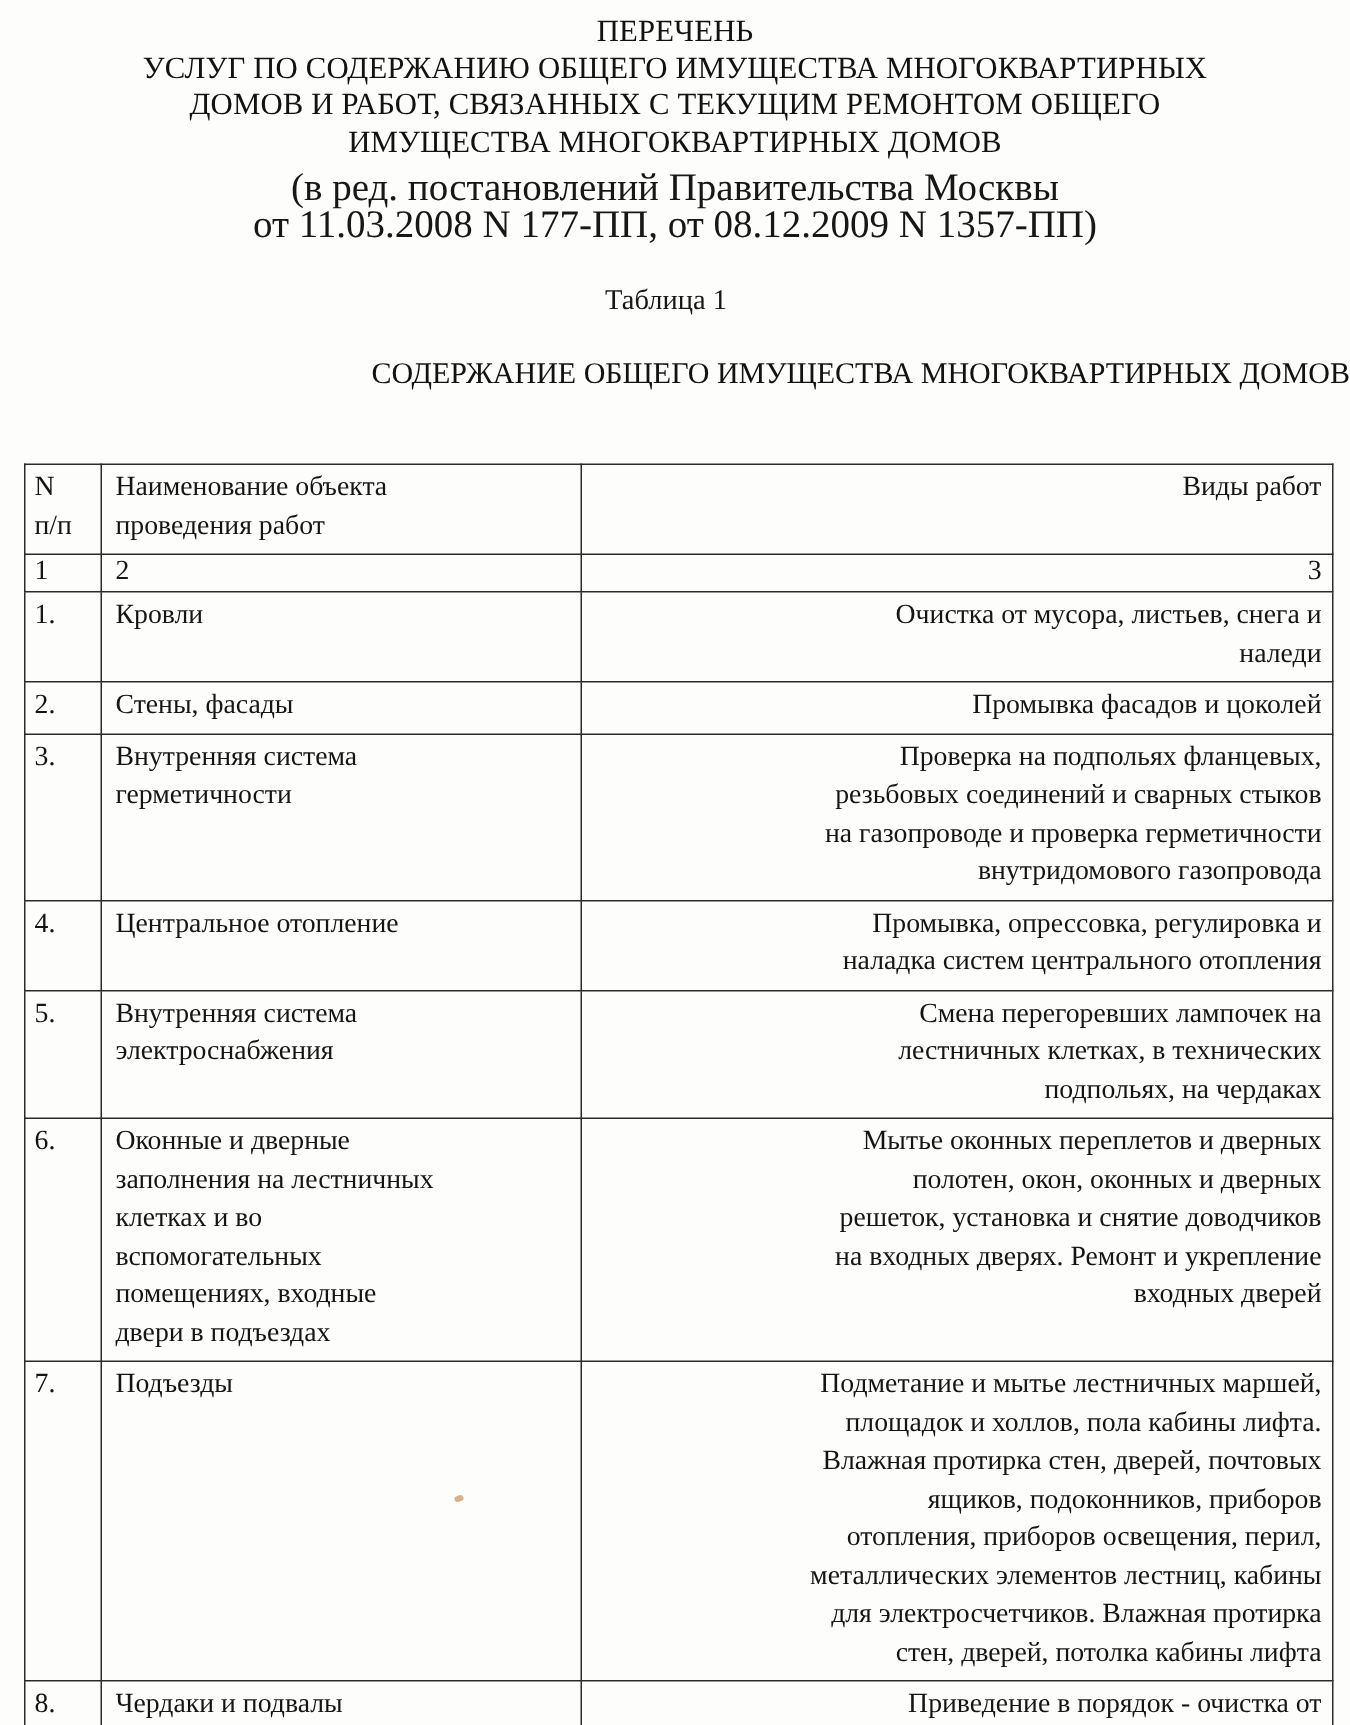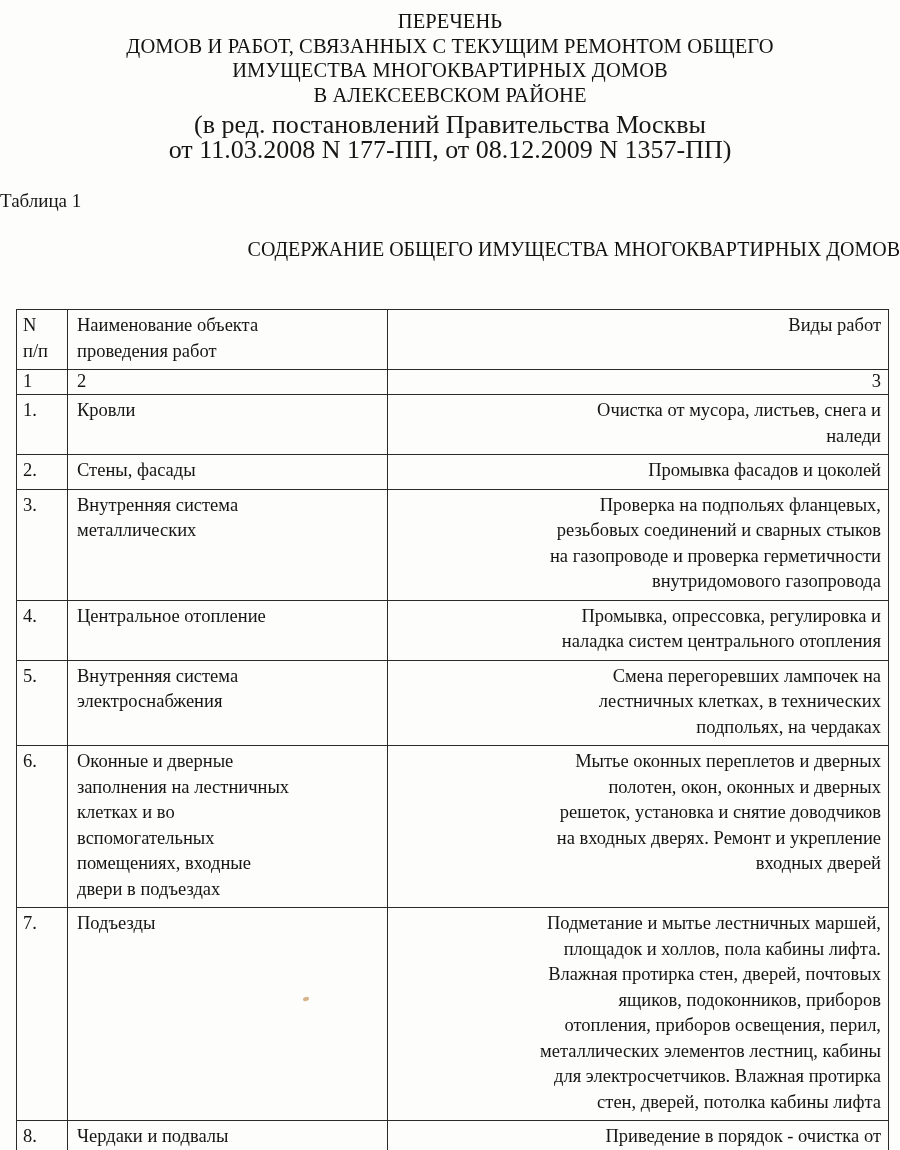--- a/index.html
+++ b/index.html
@@ -41,21 +41,21 @@
     line-height: 25px;
     color: #171717;
     white-space: nowrap;
   }
   .doc-header .subline.first {
     padding-top: 5px;
   }
 
   
   .table-label {
-    text-align: left;
+    text-align: center;
     padding-right: 12px;
     padding-top: 28px;
     font-size: 19px;
     color: #171717;
   }
 
   
   .table-caption {
     text-align: right;
     font-size: 20px;
@@ -121,23 +121,23 @@
     transform: rotate(-18deg);
   }
 </style>
 </head>
 <body>
 
 <div class="page">
 
   <div class="doc-header">
     <div class="hline">ПЕРЕЧЕНЬ</div>
+    <div class="hline">УСЛУГ ПО СОДЕРЖАНИЮ ОБЩЕГО ИМУЩЕСТВА МНОГОКВАРТИРНЫХ</div>
     <div class="hline">ДОМОВ И РАБОТ, СВЯЗАННЫХ С ТЕКУЩИМ РЕМОНТОМ ОБЩЕГО</div>
     <div class="hline">ИМУЩЕСТВА МНОГОКВАРТИРНЫХ ДОМОВ</div>
-    <div class="hline">В АЛЕКСЕЕВСКОМ РАЙОНЕ</div>
     <div class="subline first">(в ред. постановлений Правительства Москвы</div>
     <div class="subline">от 11.03.2008 N 177-ПП, от 08.12.2009 N 1357-ПП)</div>
   </div>
 
   <div class="table-label">Таблица 1</div>
 
   <div class="table-caption">СОДЕРЖАНИЕ ОБЩЕГО ИМУЩЕСТВА МНОГОКВАРТИРНЫХ ДОМОВ</div>
 
   <div class="table-wrap">
     <table class="services">
@@ -185,21 +185,21 @@
           </td>
           <td class="works">
             <span class="cellline">Промывка фасадов и цоколей</span>
           </td>
         </tr>
 
         <tr>
           <td class="num">3.</td>
           <td>
             <span class="cellline">Внутренняя система</span>
-            <span class="cellline">металлических</span>
+            <span class="cellline">герметичности</span>
           </td>
           <td class="works">
             <span class="cellline">Проверка на подпольях фланцевых,</span>
             <span class="cellline">резьбовых соединений и сварных стыков</span>
             <span class="cellline">на газопроводе и проверка герметичности</span>
             <span class="cellline">внутридомового газопровода</span>
           </td>
         </tr>
 
         <tr>

